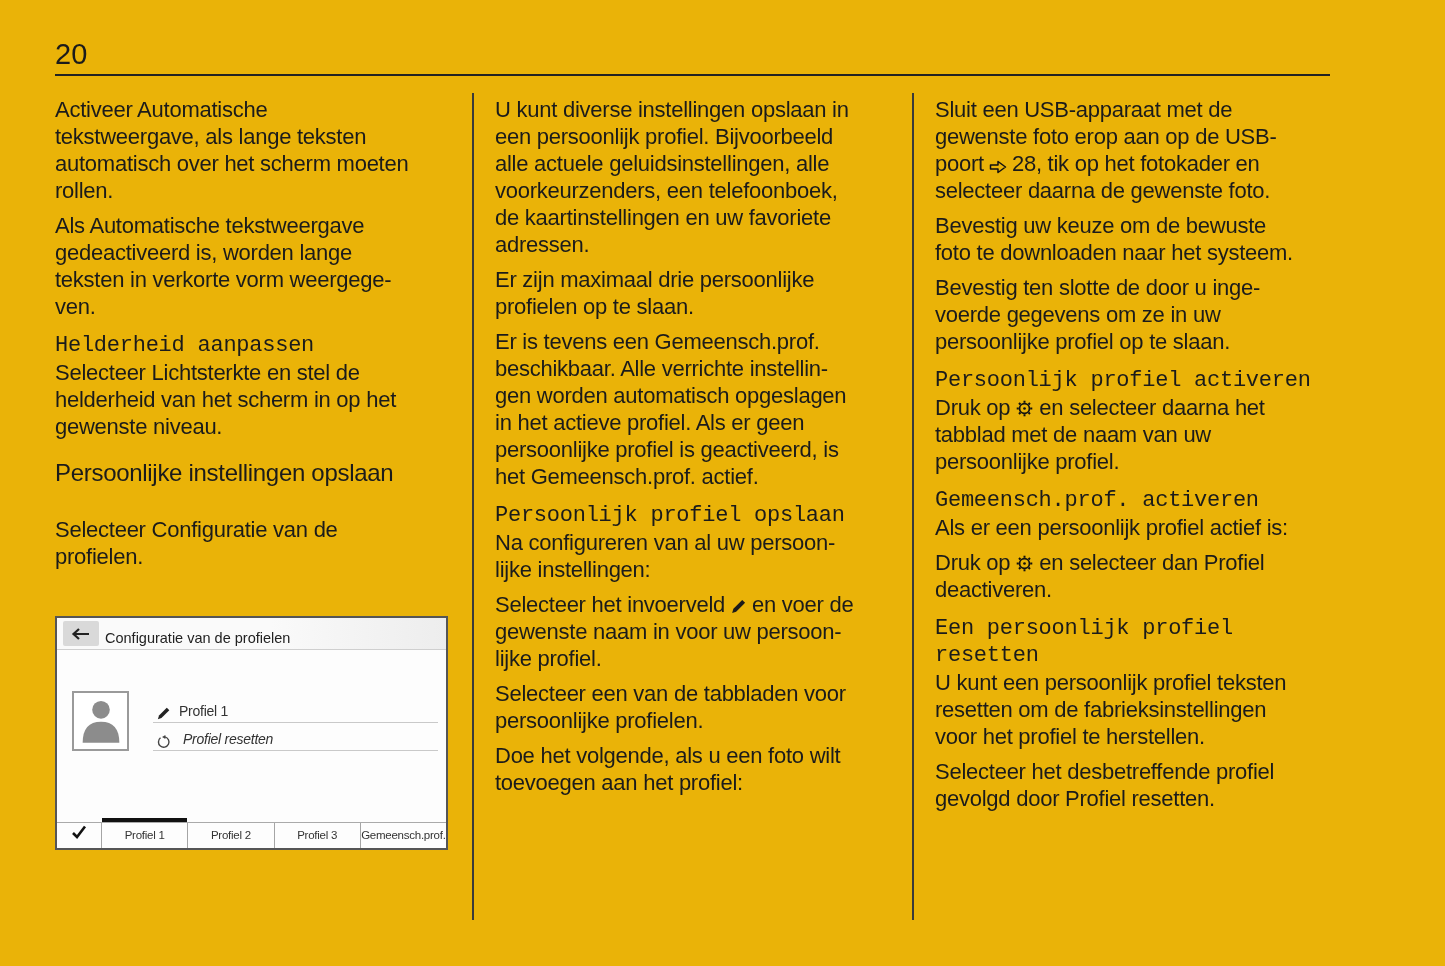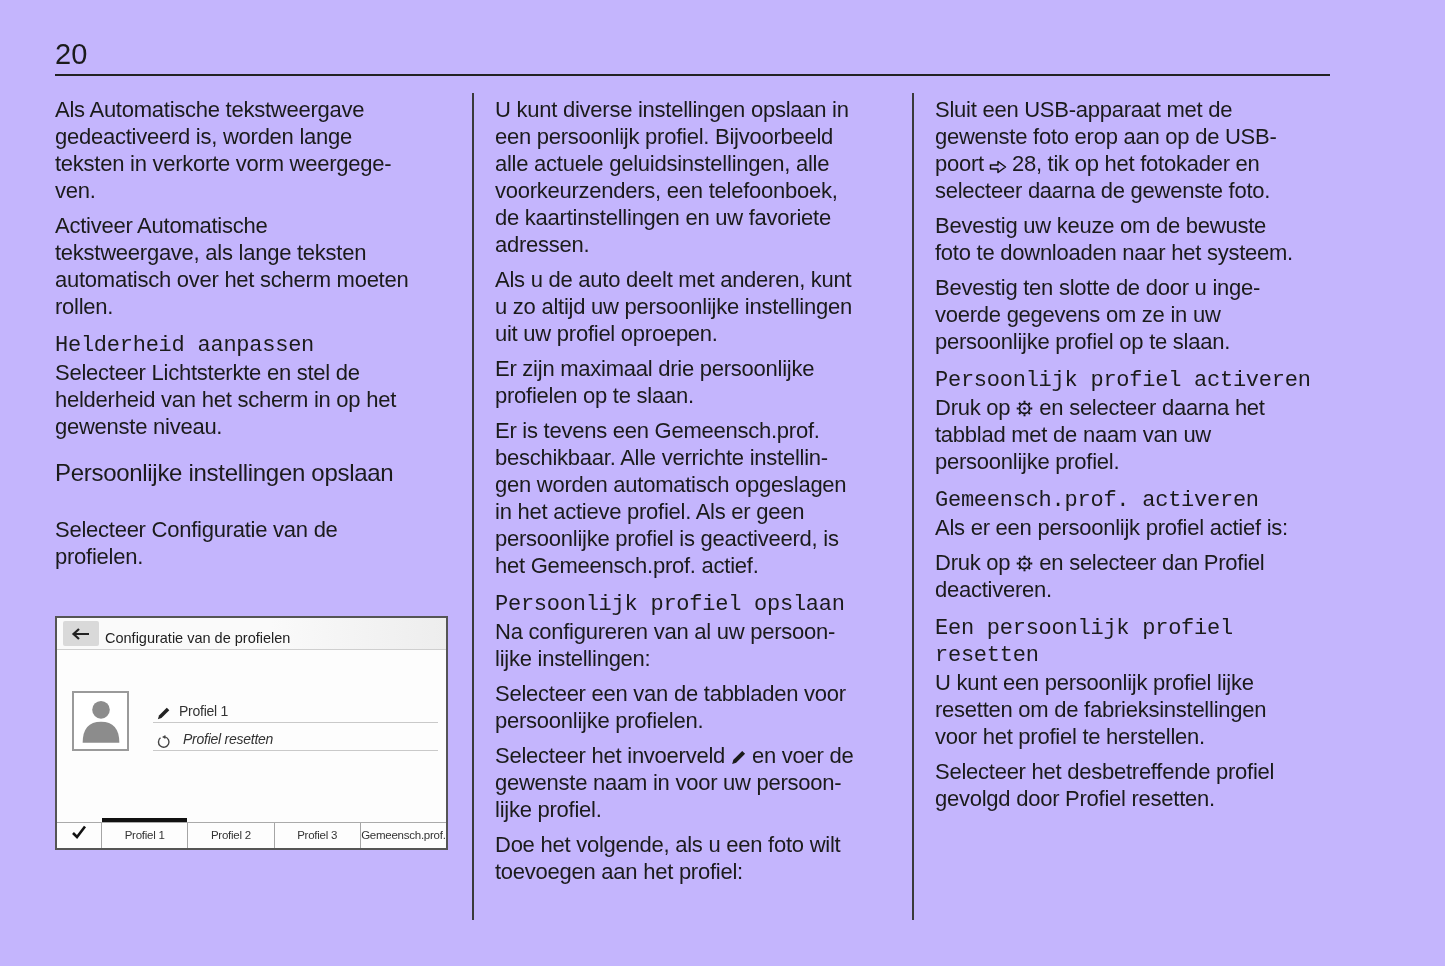--- a/index.html
+++ b/index.html
@@ -1,18 +1,18 @@
 <!DOCTYPE html>
 <html><head>
 <meta charset="utf-8">
 <style>
   * { margin:0; padding:0; box-sizing:border-box; }
   html,body { background:#ffffff; }
   .page {
-    position:relative; width:1445px; height:966px; background:#c4b5fd;
+    position:relative; width:1445px; height:966px; background:#eab308;
     font-family:"Liberation Sans","DejaVu Sans",sans-serif;
     color:#1b1b1b; overflow:hidden;
   }
   .page-number { position:absolute; left:55px; top:38px; font-size:29px; letter-spacing:0; }
   .page-title  { position:absolute; left:170px; top:38px; font-size:29px; }
   .header-rule { position:absolute; left:55px; top:74px; width:1275px; height:2px; background:#222; }
   .col { position:absolute; top:96px; width:405px; font-size:22px; line-height:27px; letter-spacing:-0.25px; }
   .col-left   { left:55px;  }
   .col-middle { left:495px; }
   .col-right  { left:935px; }
@@ -55,28 +55,28 @@
 
 <div class="page">
 
   <div class="page-number">20</div>
   <div class="header-rule"></div>
 
   <div class="vsep vsep-1"></div>
   <div class="vsep vsep-2"></div>
 
   <div class="col col-left">
+    <p>Activeer Automatische
+tekstweergave, als lange teksten
+automatisch over het scherm moeten
+rollen.</p>
     <p>Als Automatische tekstweergave
 gedeactiveerd is, worden lange
 teksten in verkorte vorm weergege-
 ven.</p>
-    <p>Activeer Automatische
-tekstweergave, als lange teksten
-automatisch over het scherm moeten
-rollen.</p>
     <p class="subheading">Helderheid aanpassen</p>
     <p>Selecteer Lichtsterkte en stel de
 helderheid van het scherm in op het
 gewenste niveau.</p>
     <div class="heading">Persoonlijke instellingen opslaan</div>
     <p>Selecteer Configuratie van de
 profielen.</p>
 
     <div class="figure">
       <div class="fig-titlebar">
@@ -138,41 +138,38 @@
     </div>
   </div>
 
   <div class="col col-middle">
     <p>U kunt diverse instellingen opslaan in
 een persoonlijk profiel. Bijvoorbeeld
 alle actuele geluidsinstellingen, alle
 voorkeurzenders, een telefoonboek,
 de kaartinstellingen en uw favoriete
 adressen.</p>
-    <p>Als u de auto deelt met anderen, kunt
-u zo altijd uw persoonlijke instellingen
-uit uw profiel oproepen.</p>
     <p>Er zijn maximaal drie persoonlijke
 profielen op te slaan.</p>
     <p>Er is tevens een Gemeensch.prof.
 beschikbaar. Alle verrichte instellin-
 gen worden automatisch opgeslagen
 in het actieve profiel. Als er geen
 persoonlijke profiel is geactiveerd, is
 het Gemeensch.prof. actief.</p>
     <p class="subheading">Persoonlijk profiel opslaan</p>
     <p>Na configureren van al uw persoon-
 lijke instellingen:</p>
-    <p>Selecteer een van de tabbladen voor
-persoonlijke profielen.</p>
     <p><span>Selecteer het invoerveld</span><span class="inline-icon"><svg width="17" height="17" viewBox="0 0 16 16">
             <path d="M2 14 L3.2 10.2 L11.5 1.8 L14.2 4.5 L5.8 12.9 Z" fill="#1b1b1b"></path>
           </svg></span><span>en voer de
 gewenste naam in voor uw persoon-
 lijke profiel.</span></p>
+    <p>Selecteer een van de tabbladen voor
+persoonlijke profielen.</p>
     <p>Doe het volgende, als u een foto wilt
 toevoegen aan het profiel:</p>
   </div>
 
   <div class="col col-right">
     <p><span>Sluit een USB-apparaat met de
 gewenste foto erop aan op de USB-
 poort</span><span class="inline-icon"><svg width="18" height="14" viewBox="0 0 18 14">
             <path d="M1.5 5 H9 V1.5 L16.5 7 L9 12.5 V9 H1.5 Z" fill="none" stroke="#111" stroke-width="1.5" stroke-linejoin="round"></path>
           </svg></span><span>28, tik op het fotokader en
@@ -210,20 +207,20 @@
               <line x1="4" y1="10" x2="1.8" y2="10"></line>
               <line x1="5.76" y1="5.76" x2="4.2" y2="4.2"></line>
               <line x1="10" y1="4" x2="10" y2="1.8"></line>
               <line x1="14.24" y1="5.76" x2="15.8" y2="4.2"></line>
             </g>
             <circle cx="10" cy="10" r="5.2" fill="none" stroke="#111" stroke-width="1.8"></circle>
             <circle cx="10" cy="10" r="1.4" fill="#111"></circle>
           </svg></span><span>en selecteer dan Profiel
 deactiveren.</span></p>
     <p class="subheading">Een persoonlijk profiel resetten</p>
-    <p>U kunt een persoonlijk profiel lijke
+    <p>U kunt een persoonlijk profiel teksten
 resetten om de fabrieksinstellingen
 voor het profiel te herstellen.</p>
     <p>Selecteer het desbetreffende profiel
 gevolgd door Profiel resetten.</p>
   </div>
 
 </div>
 
 </body></html>

